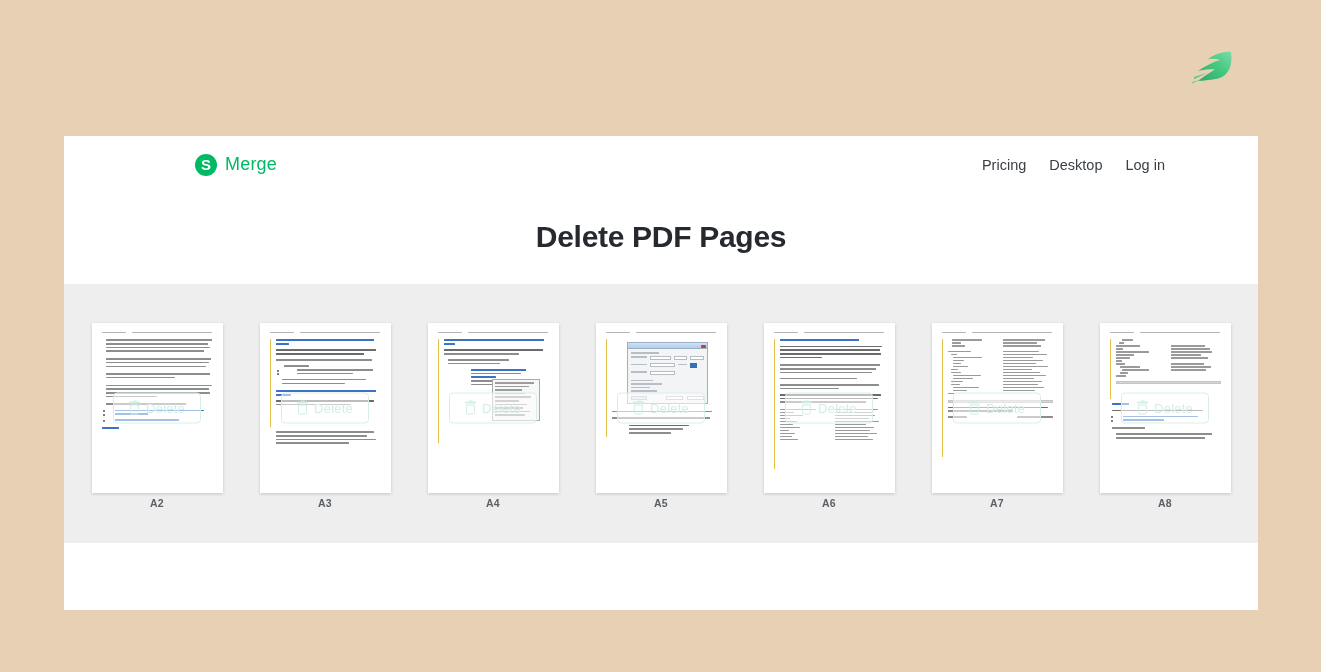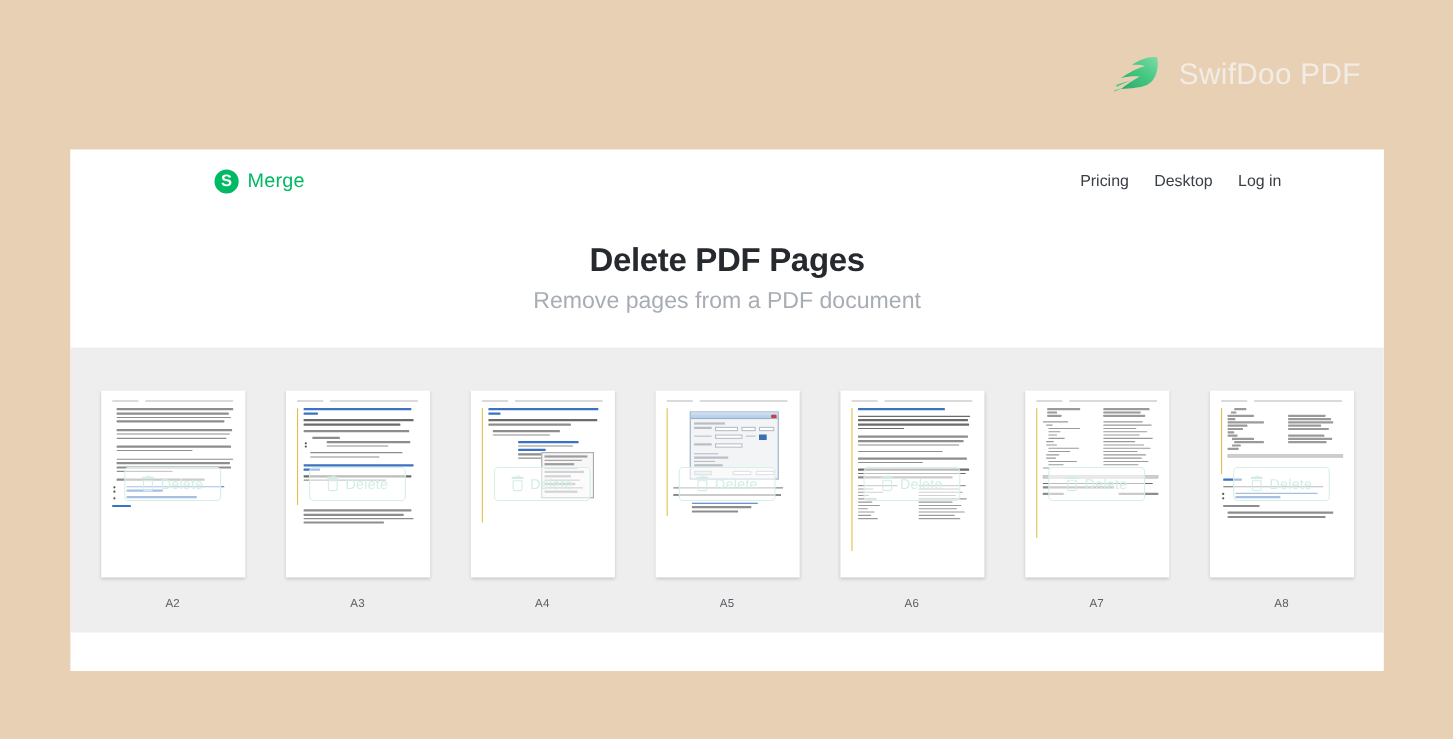--- a/index.html
+++ b/index.html
@@ -162,22 +162,23 @@
     height: 170px;
     background: #fff;
     box-shadow: 0 1px 3px rgba(0,0,0,0.18);
     position: relative;
     overflow: hidden;
     cursor: pointer;
   }
   .page-label {
     font-size: 10.5px;
     color: #5b6066;
-    margin-top: 18px;
+    margin-top: 4px;
     letter-spacing: 0.2px;
+    font-weight: bold;
   }
 
   
   .doc {
     position: absolute;
     inset: 0;
     padding: 9px 10px;
     filter: blur(0.45px);
   }
   .ln {
@@ -302,42 +303,40 @@
       <linearGradient id="g1" x1="0" y1="1" x2="1" y2="0">
         <stop offset="0%" stop-color="#2ea86a"></stop>
         <stop offset="55%" stop-color="#45c882"></stop>
         <stop offset="100%" stop-color="#7ddca6"></stop>
       </linearGradient>
     </defs>
     <path d="M40 6 C33 5 24 8 17 13 C22 12.5 26 13 29 14 C22 16 14 20 7 25 C13 23.5 19 23 24 23.5 C18 27 12 31 7 35 C16 34 25 34 31 31 C38 27.5 42 18 40 6 Z" fill="url(#g1)"></path>
     <path d="M3 31 L16 27 L3 33 Z" fill="#4cc88a"></path>
     <path d="M1 36 L10 33.5 L1 37.5 Z" fill="#62d19a"></path>
   </svg>
-  <span class="brand-name">SwifDoo PDF</span>
 </div>
 
 <div class="app-window">
 
   <div class="topnav">
     <div class="nav-left">
       <div class="sejda-logo">
         <span class="sejda-mark">S</span>
         <span class="sejda-word">Merge</span>
       </div>
     </div>
     <div class="nav-right">
       <span class="nav-item">Pricing</span>
       <span class="nav-item">Desktop</span>
       <span class="nav-item">Log in</span>
     </div>
   </div>
 
   <div class="hero">
     <div class="hero-title">Delete PDF Pages</div>
-    <div class="hero-sub">Remove pages from a PDF document</div>
   </div>
 
   <div class="pages-panel">
     <div class="pages-strip">
 
       <div class="page-card">
         <div class="page-sheet">
           <div class="doc">
             <div style="display:flex;gap:6px;">
                 <div class="ln hdr" style="width:22%"></div>

